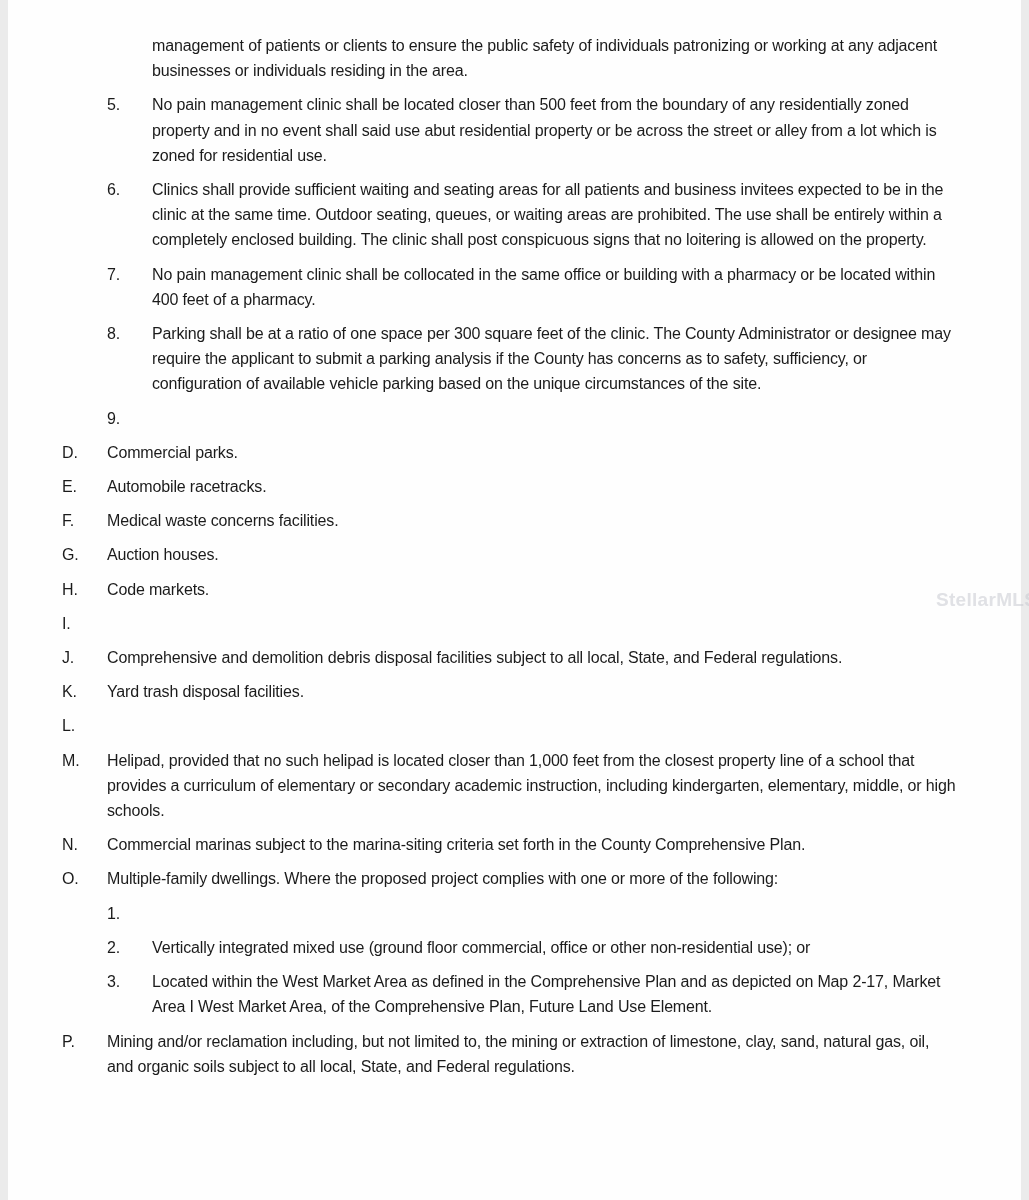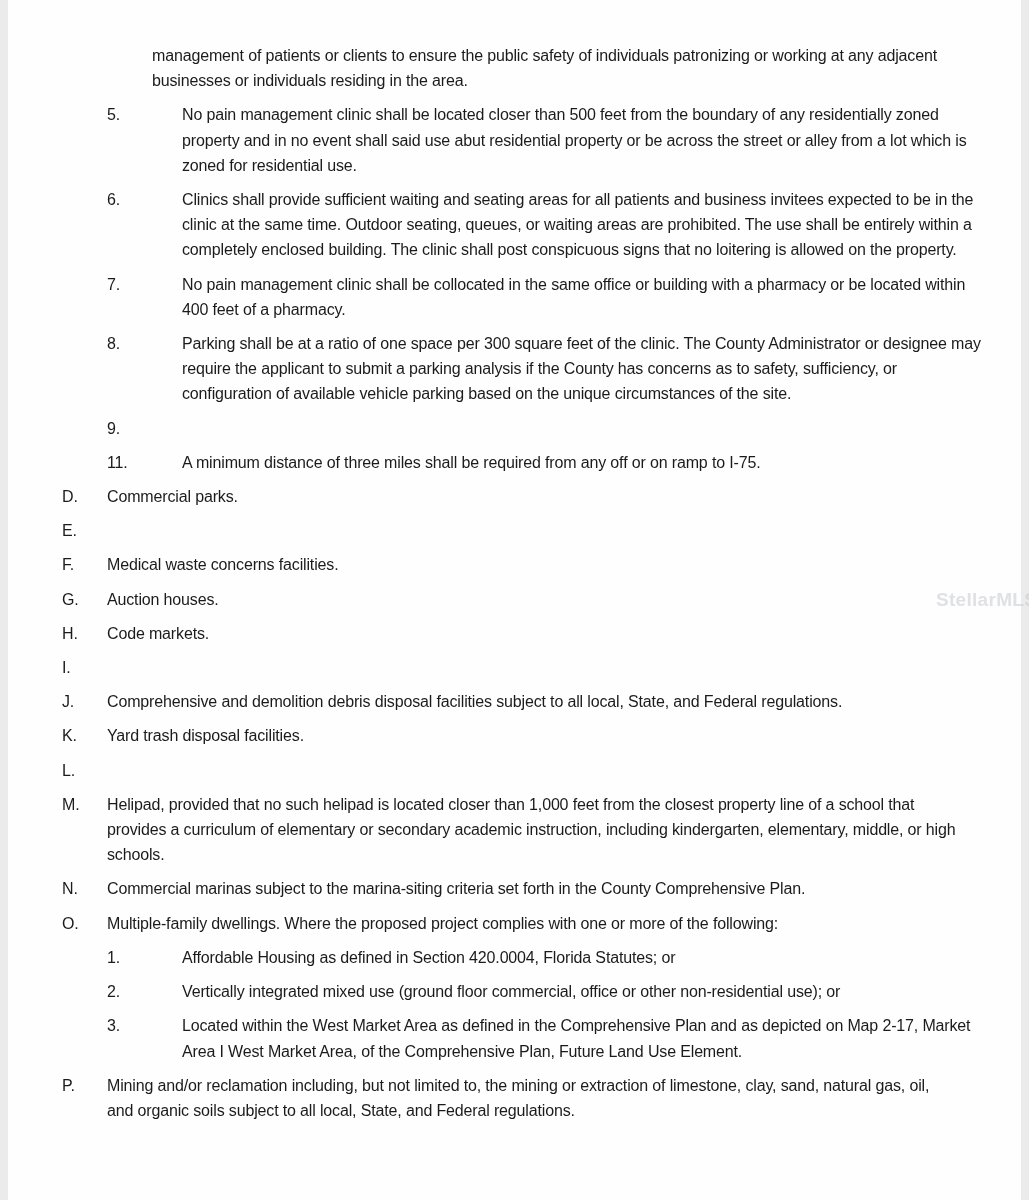--- a/index.html
+++ b/index.html
@@ -23,21 +23,21 @@
     background: #ebebeb;
   }
   .edge-left { left: 0; }
   .edge-right { right: 0; }
 
   .content {
     position: absolute;
     top: 0;
     left: 0;
     width: 1029px;
-    padding-top: 43px;
+    padding-top: 33px;
     box-sizing: border-box;
   }
 
   .block {
     margin: 0 0 9px 0;
     font-size: 16px;
     line-height: 25.2px;
     letter-spacing: -0.15px;
   }
 
@@ -59,21 +59,21 @@
   .row .text {
     flex: 0 0 auto;
   }
 
   .row.lettered { padding-left: 62px; }
   .row.lettered .marker { width: 45px; }
   .row.lettered .text { width: 852px; }
 
   .row.numbered { padding-left: 107px; }
   .row.numbered .marker { width: 45px; }
-  .row.numbered .text { width: 808px; margin-left: 30px; }
+  .row.numbered .text { width: 808px; }
 
   .watermark {
     position: absolute;
     left: 936px;
     top: 589px;
     font-size: 19px;
     font-weight: 700;
     letter-spacing: 0.3px;
     color: rgba(198, 200, 208, 0.55);
     user-select: none;
@@ -103,31 +103,28 @@
     <span class="marker">7.</span>
     <span class="text">No pain management clinic shall be collocated in the same office or building with a pharmacy or be located within 400 feet of a pharmacy.</span>
   </div>
   <div class="block row numbered">
     <span class="marker">8.</span>
     <span class="text">Parking shall be at a ratio of one space per 300 square feet of the clinic. The County Administrator or designee may require the applicant to submit a parking analysis if the County has concerns as to safety, sufficiency, or configuration of available vehicle parking based on the unique circumstances of the site.</span>
   </div>
   <div class="block row numbered">
     <span class="marker">9.</span>
   </div>
-  <div class="block row numbered">
-    <span class="marker">11.</span>
-    <span class="text">A minimum distance of three miles shall be required from any off or on ramp to I-75.</span>
-  </div>
 
   <div class="block row lettered">
     <span class="marker">D.</span>
     <span class="text">Commercial parks.</span>
   </div>
   <div class="block row lettered">
     <span class="marker">E.</span>
+    <span class="text">Automobile racetracks.</span>
   </div>
   <div class="block row lettered">
     <span class="marker">F.</span>
     <span class="text">Medical waste concerns facilities.</span>
   </div>
   <div class="block row lettered">
     <span class="marker">G.</span>
     <span class="text">Auction houses.</span>
   </div>
   <div class="block row lettered">
@@ -156,21 +153,20 @@
     <span class="marker">N.</span>
     <span class="text">Commercial marinas subject to the marina-siting criteria set forth in the County Comprehensive Plan.</span>
   </div>
   <div class="block row lettered">
     <span class="marker">O.</span>
     <span class="text">Multiple-family dwellings. Where the proposed project complies with one or more of the following:</span>
   </div>
 
   <div class="block row numbered">
     <span class="marker">1.</span>
-    <span class="text">Affordable Housing as defined in Section 420.0004, Florida Statutes; or</span>
   </div>
   <div class="block row numbered">
     <span class="marker">2.</span>
     <span class="text">Vertically integrated mixed use (ground floor commercial, office or other non-residential use); or</span>
   </div>
   <div class="block row numbered">
     <span class="marker">3.</span>
     <span class="text">Located within the West Market Area as defined in the Comprehensive Plan and as depicted on Map 2-17, Market Area I West Market Area, of the Comprehensive Plan, Future Land Use Element.</span>
   </div>
 

